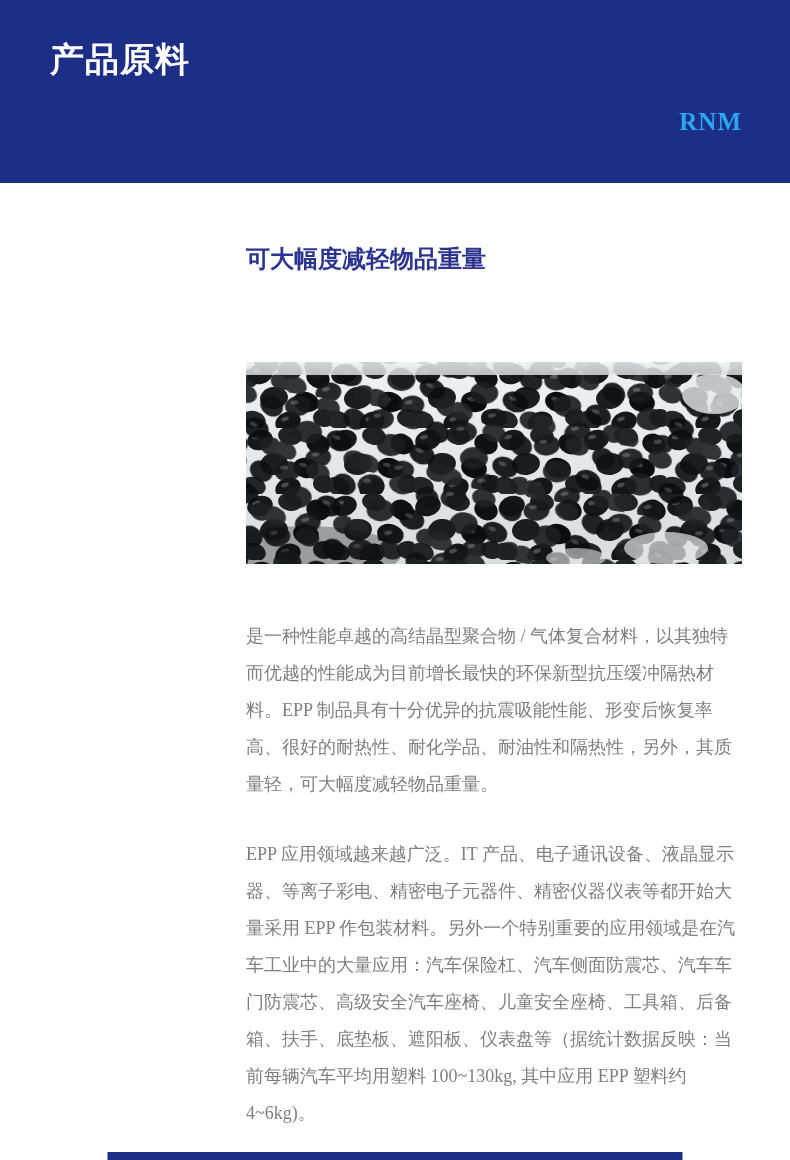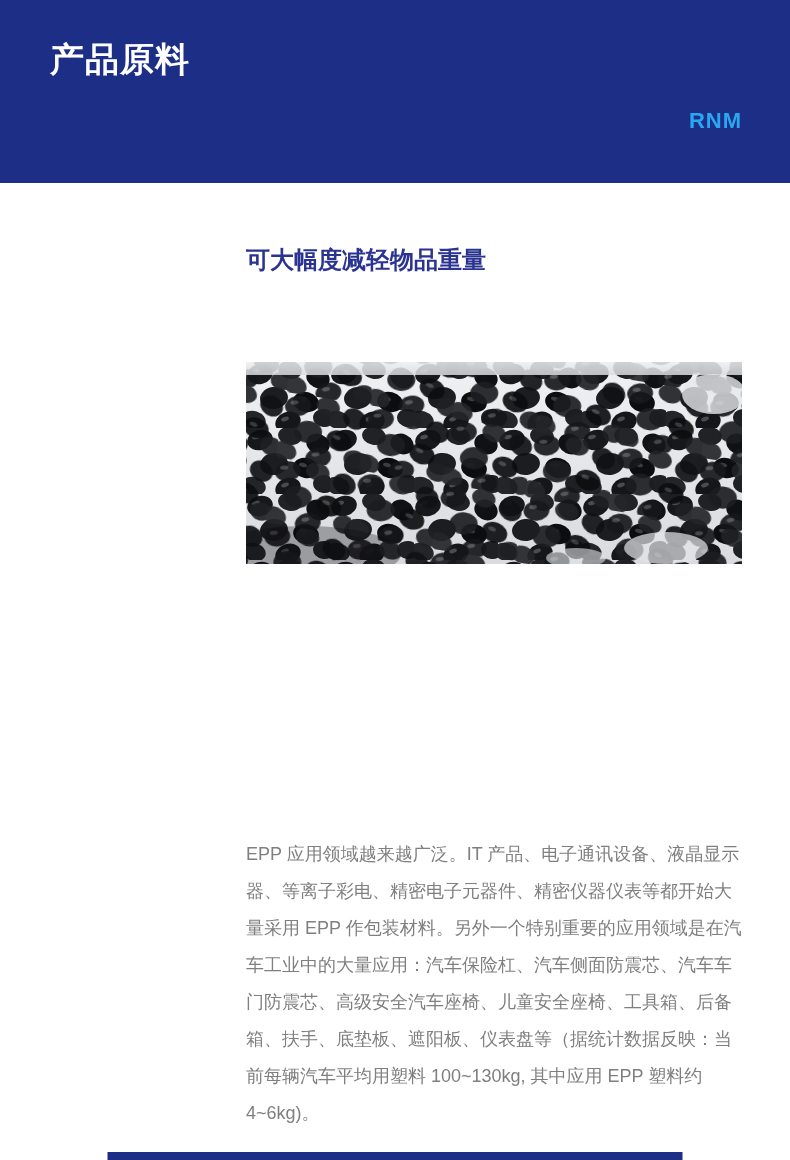--- a/index.html
+++ b/index.html
@@ -5,33 +5,33 @@
   :root{
     --banner-bg:#1d2e86;
     --badge-text:#2aa7f1;
     --heading-text:#2b3390;
     --body-text:#7f7f7f;
   }
   html,body{margin:0;padding:0;background:#fff;}
   .page{
     position:relative;width:790px;height:1160px;margin:0 auto;
     background:#fff;overflow:hidden;
-    font-family:Liberation Sans, sans-serif;
+    font-family:Liberation Serif, serif;
   }
   .banner{
     position:absolute;left:0;top:0;width:790px;height:183px;
     background:var(--banner-bg);
   }
   .banner-titles{
     position:absolute;left:50px;top:36px;color:#ffffff;
     font-weight:bold;font-size:34px;line-height:47px;letter-spacing:1px;
   }
   .badge{
     position:absolute;right:48px;top:108px;
-    color:var(--badge-text);font-weight:bold;font-size:22px;letter-spacing:1px;
+    color:var(--badge-text);font-weight:bold;font-size:25px;letter-spacing:1px;
   }
   .section-heading{
     position:absolute;left:246px;top:242px;width:500px;
     color:var(--heading-text);font-weight:bold;font-size:24px;line-height:35px;
   }
   .pellets{
     position:absolute;left:246px;top:362px;width:496px;height:202px;display:block;
   }
   .para{
     position:absolute;left:246px;width:497px;
@@ -89,17 +89,18 @@
     <rect width="496" height="202" fill="url(#bgGrad)"></rect>
     <rect width="496" height="202" fill="url(#pel)"></rect>
     <rect width="496" height="202" fill="url(#pel2)" opacity="0.92"></rect>
     <rect x="0" y="0" width="496" height="13" fill="url(#bgGrad)" opacity="0.85"></rect>
     <ellipse cx="468" cy="32" rx="32" ry="20" fill="#e7e9eb" opacity="0.8"></ellipse>
     <ellipse cx="420" cy="186" rx="42" ry="16" fill="#e3e5e8" opacity="0.7"></ellipse>
     <ellipse cx="330" cy="196" rx="30" ry="10" fill="#e0e2e5" opacity="0.6"></ellipse>
     <ellipse cx="60" cy="192" rx="95" ry="28" fill="#0a0b0c" opacity="0.3"></ellipse>
   </svg>
 
+  <p class="para para-1">是一种性能卓越的高结晶型聚合物 / 气体复合材料，以其独特而优越的性能成为目前增长最快的环保新型抗压缓冲隔热材料。EPP 制品具有十分优异的抗震吸能性能、形变后恢复率高、很好的耐热性、耐化学品、耐油性和隔热性，另外，其质量轻，可大幅度减轻物品重量。</p>
   <p class="para para-2">EPP 应用领域越来越广泛。IT 产品、电子通讯设备、液晶显示器、等离子彩电、精密电子元器件、精密仪器仪表等都开始大量采用 EPP 作包装材料。另外一个特别重要的应用领域是在汽车工业中的大量应用：汽车保险杠、汽车侧面防震芯、汽车车门防震芯、高级安全汽车座椅、儿童安全座椅、工具箱、后备箱、扶手、底垫板、遮阳板、仪表盘等（据统计数据反映：当前每辆汽车平均用塑料 100~130kg, 其中应用 EPP 塑料约 4~6kg)。</p>
 
   <div class="footer-bar"></div>
 
 </div>
 
 </body></html>

